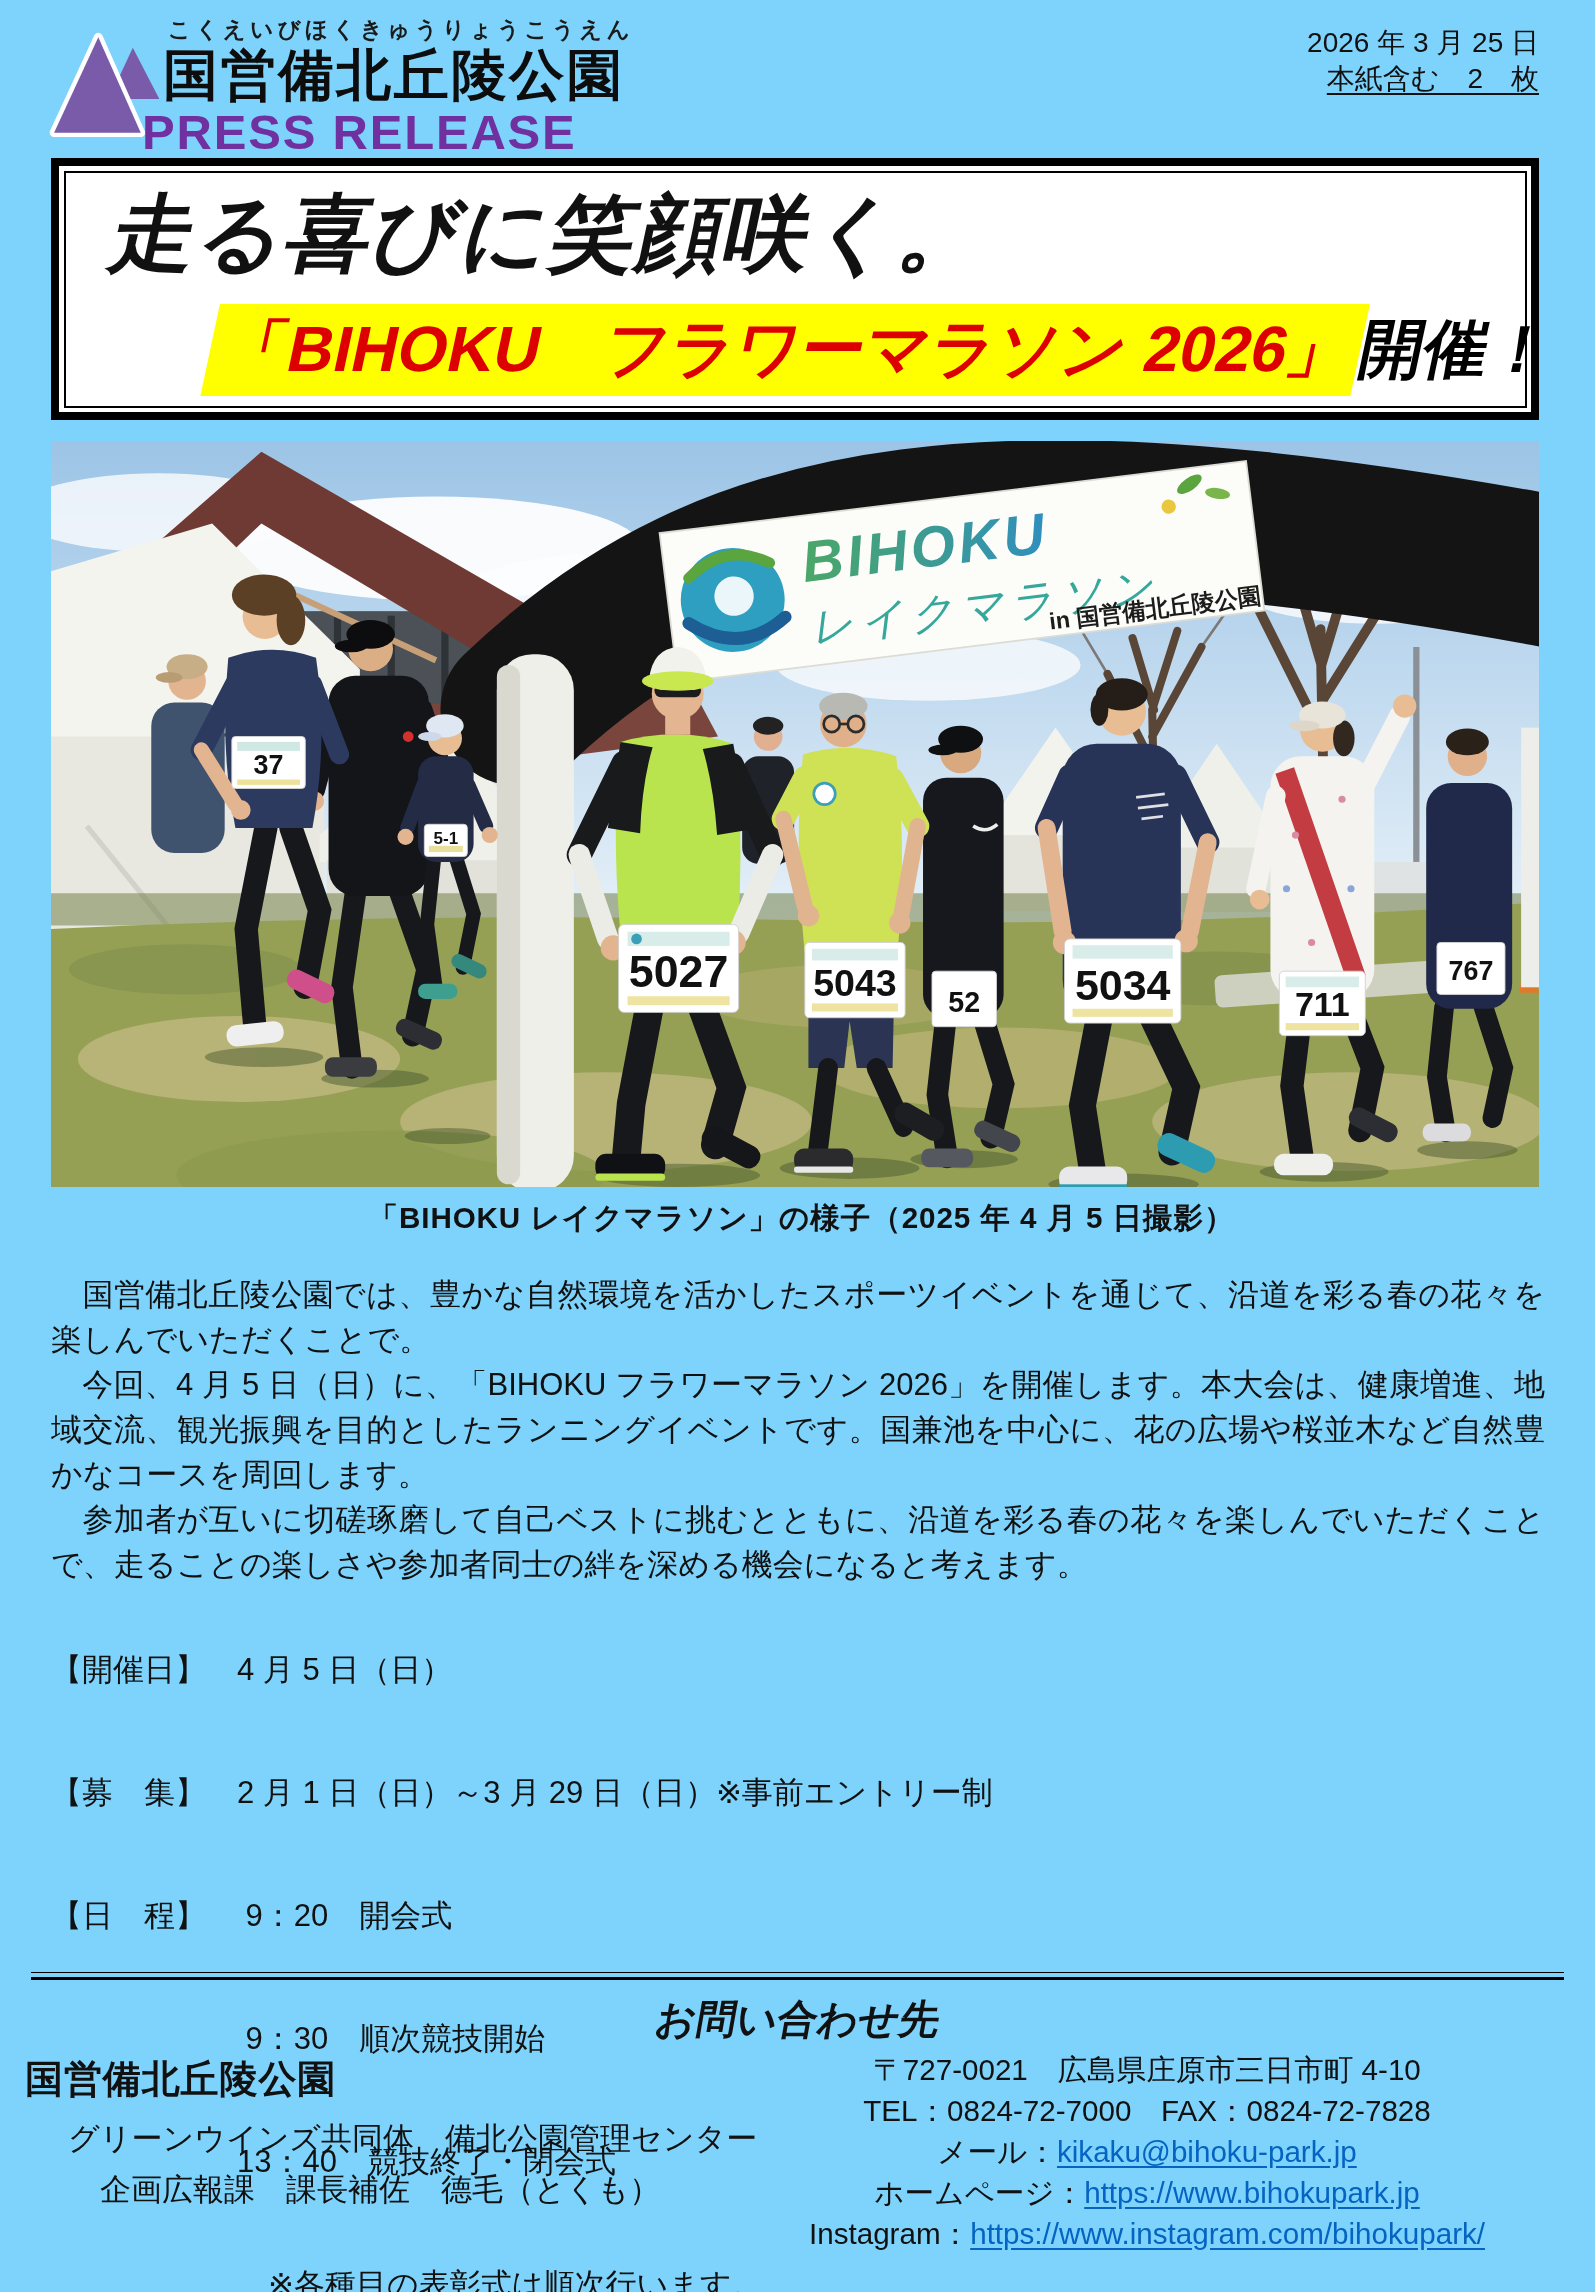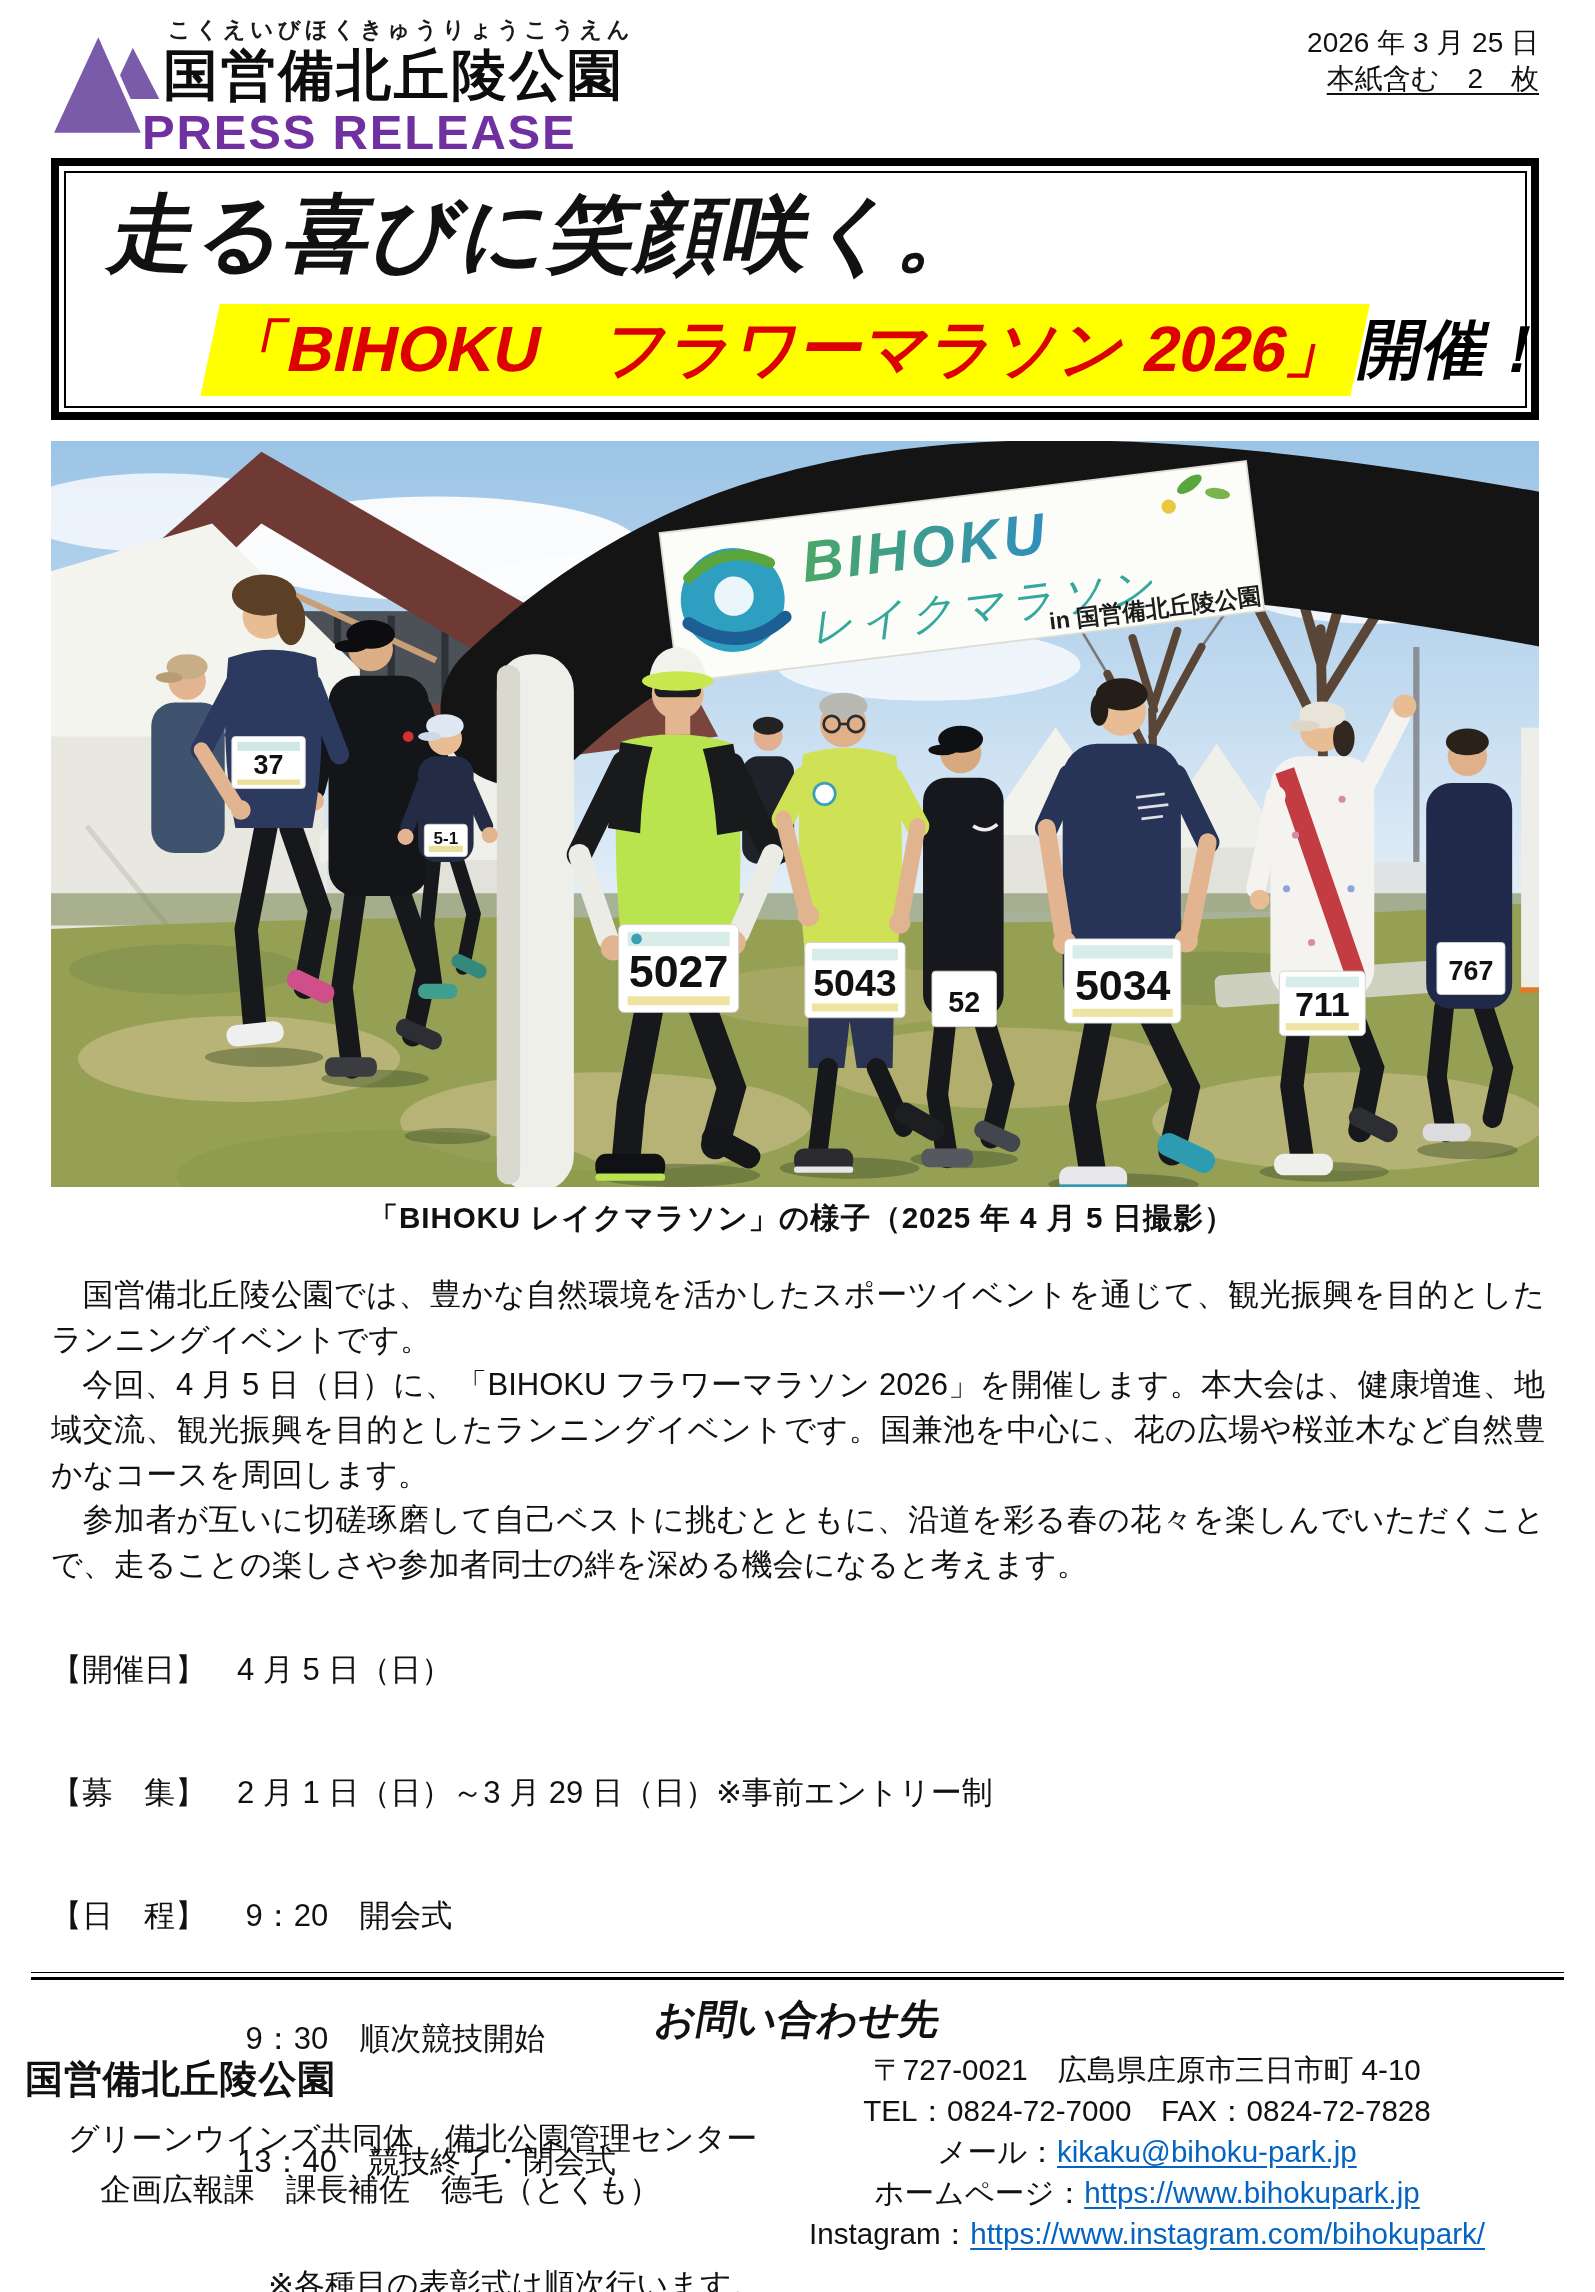--- a/index.html
+++ b/index.html
@@ -1,16 +1,16 @@
 <!DOCTYPE html>
 <html style="font-size:14.3px"><head>
 <meta charset="utf-8">
 <style>
   html,body{margin:0;padding:0;background:#9a9a9a;}
-  .page{position:relative;width:1595px;height:2293px;background:#ffffff;overflow:hidden;
+  .page{position:relative;width:1595px;height:2293px;background:#7dd3fc;overflow:hidden;
         font-family:"Liberation Sans","DejaVu Sans",sans-serif;color:#111;}
   
   .logo-svg{position:absolute;left:47px;top:23px;width:115px;height:115px;}
   .furigana{position:absolute;left:168px;top:14.3px;font-size:22.4px;letter-spacing:4.5px;color:#1a1a1a;font-weight:bold;}
   .park-name{position:absolute;left:163px;top:39px;font-size:55px;font-weight:900;letter-spacing:2.7px;color:#0d0d0d;}
   .press-release{position:absolute;left:142px;top:104px;font-size:49px;font-weight:900;letter-spacing:1.8px;color:#7030a0;}
   .head-right{position:absolute;right:56px;top:25px;text-align:right;font-size:28px;line-height:36px;}
   .pages-note{text-decoration:underline;text-underline-offset:4.5px;}
   
   .title-box{position:absolute;left:51px;top:158px;width:1488px;height:262px;border:8px solid #000;box-sizing:border-box;background:#fff;}
@@ -380,21 +380,21 @@
       <circle cx="1420" cy="322" r="25" fill="#e8bd93"></circle>
       <ellipse cx="1444" cy="332" rx="12" ry="20" fill="#33281f"></ellipse>
       <ellipse cx="1420" cy="306" rx="26" ry="15" fill="#e9e4da"></ellipse>
       <ellipse cx="1400" cy="318" rx="17" ry="6" fill="#ded7c9"></ellipse>
     </g>
   </svg>
 
   <div class="caption">「BIHOKU レイクマラソン」の様子（2025 年 4 月 5 日撮影）</div>
 
   <div class="body-text">
-    <p>　国営備北丘陵公園では、豊かな自然環境を活かしたスポーツイベントを通じて、観光振興を目的としたランニングイベントです。</p>
+    <p>　国営備北丘陵公園では、豊かな自然環境を活かしたスポーツイベントを通じて、沿道を彩る春の花々を楽しんでいただくことで。</p>
     <p>　今回、4 月 5 日（日）に、「BIHOKU フラワーマラソン 2026」を開催します。本大会は、健康増進、地域交流、観光振興を目的としたランニングイベントです。国兼池を中心に、花の広場や桜並木など自然豊かなコースを周回します。</p>
     <p>　参加者が互いに切磋琢磨して自己ベストに挑むとともに、沿道を彩る春の花々を楽しんでいただくことで、走ることの楽しさや参加者同士の絆を深める機会になると考えます。</p>
   </div>
 
   <div class="details">
     <div>【開催日】　4 月 5 日（日）</div>
     <div>【募　集】　2 月 1 日（日）～3 月 29 日（日）※事前エントリー制</div>
     <div>【日　程】　 9：20　開会式</div>
     <div>　　　　　　 9：30　順次競技開始</div>
     <div>　　　　　　13：40　競技終了・閉会式</div>

